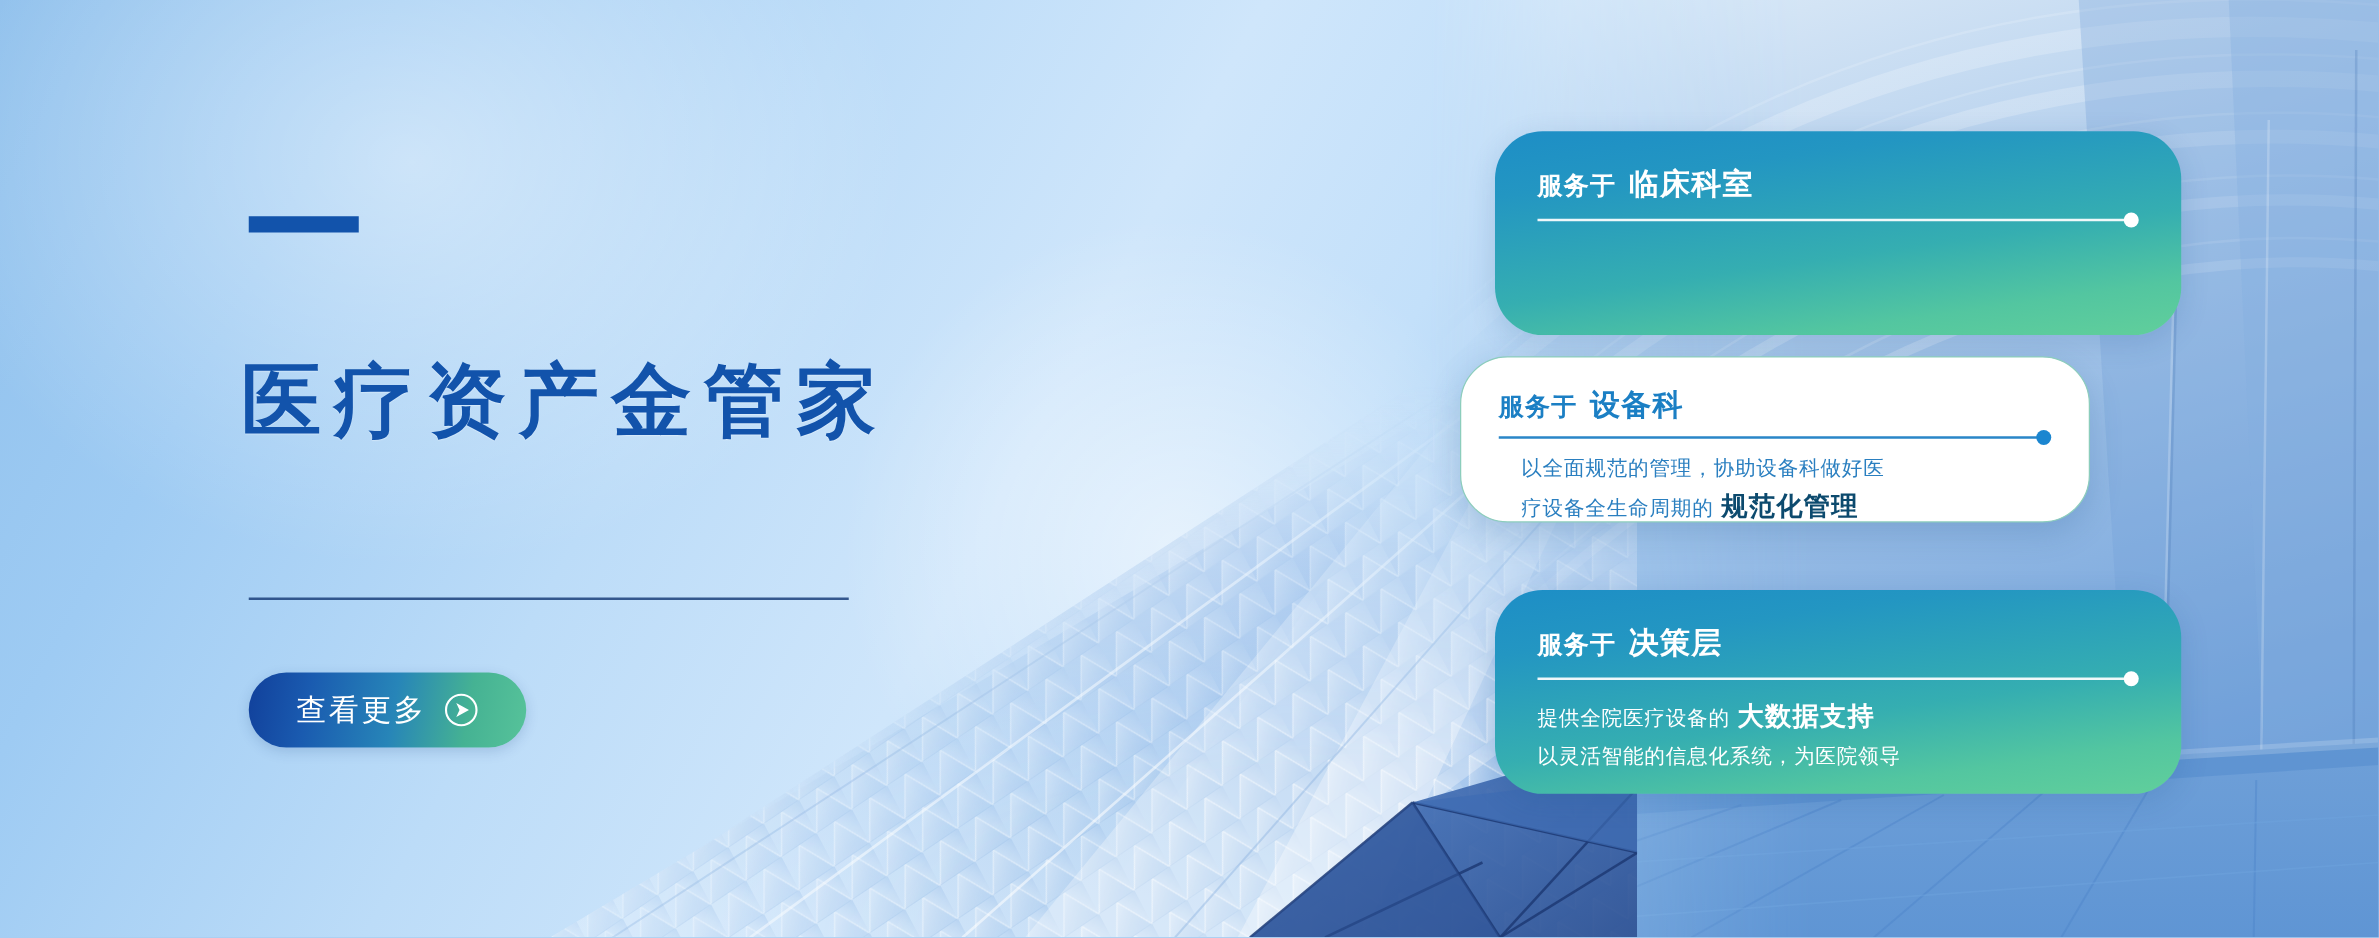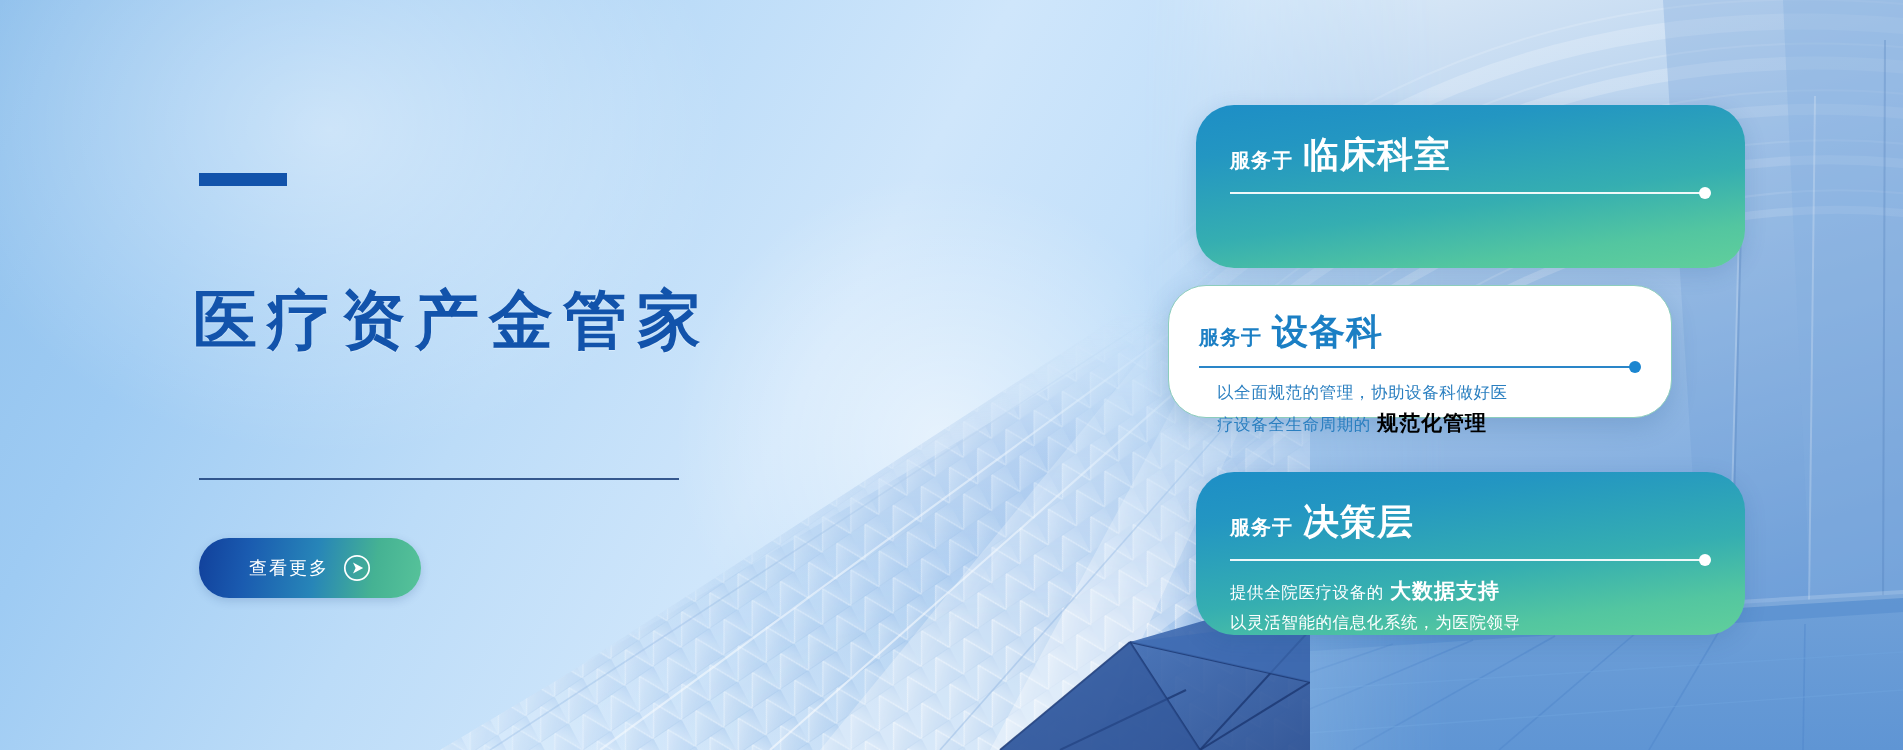--- a/index.html
+++ b/index.html
@@ -94,21 +94,21 @@
     position:absolute; left:0; top:538px;
     width:222px; height:60px;
     border-radius:30px;
     background:linear-gradient(100deg,#11409b 0%, #1a5bb0 22%, #2785b8 52%, #45b293 78%, #57c39a 100%);
     display:flex; align-items:center; justify-content:center; gap:14px;
     cursor:pointer;
     border:none;
     box-shadow:0 3px 10px rgba(20,60,130,.18);
   }
   .cta-label {
-    color:#fff; font-size:18px; letter-spacing:2px; font-weight:500;
+    color:#fff; font-size:24px; letter-spacing:2px; font-weight:500;
     white-space:nowrap;
     font-family:Liberation Mono, monospace;
   }
   .cta-arrow { width:28px; height:28px; display:block; flex:0 0 28px; }
 
   
   .cards { position:absolute; left:0; top:0; width:1674px; height:750px; }
 
   .card {
     position:absolute;
@@ -124,41 +124,41 @@
     border:1.5px solid #8ccdbc;
     box-shadow:0 8px 26px rgba(25,80,140,.20);
   }
 
   .card1 { left:1196px; top:105px;  width:549px; height:163px; }
   .card2 { left:1168px; top:285px;  width:504px; height:133px; padding:22px 30px 18px 30px; }
   .card3 { left:1196px; top:472px;  width:549px; height:163px; }
 
   .card-title { display:flex; align-items:baseline; white-space:nowrap; }
   .title-pre  { font-size:20px; font-weight:bold; letter-spacing:1px; }
-  .title-main { font-size:36px; font-weight:bold; letter-spacing:1px; margin-left:10px; }
+  .title-main { font-size:24px; font-weight:bold; letter-spacing:1px; margin-left:10px; }
 
   .card-grad .title-pre, .card-grad .title-main { color:#ffffff; }
   .card-white .title-pre, .card-white .title-main { color:#1b7fc4; }
 
   .card-rule { position:relative; height:2px; margin-top:12px; margin-bottom:13px; }
   .card-rule .line { position:absolute; left:0; right:10px; top:0; height:1.6px; }
   .card-rule .dot  { position:absolute; right:0; top:-5px; width:12px; height:12px; border-radius:50%; }
   .card-grad .card-rule .line { background:rgba(255,255,255,.92); }
   .card-grad .card-rule .dot  { background:#ffffff; }
   .card-white .card-rule .line { background:#2a86c8; }
   .card-white .card-rule .dot  { background:#1b86d0; }
 
   .card2 .card-rule { margin-top:9px; margin-bottom:11px; }
 
   .card-body { font-size:16.5px; line-height:1.65; letter-spacing:.6px; white-space:nowrap; }
   .card-grad .card-body { color:#ffffff; }
   .card-white .card-body { color:#2a7fc0;margin-left:18px; }
   .card-body .hl { font-size:21px; font-weight:bold; letter-spacing:1px; margin-left:6px; }
   .card-grad .card-body .hl { color:#ffffff; }
-  .card-white .card-body .hl { color:#000000; }
+  .card-white .card-body .hl { color:#0c4a6e; }
 </style>
 </head>
 <body>
 
 <div class="banner">
 
   <div class="bg-glow-tl"></div>
   <div class="bg-glow-mid"></div>
 
   <div class="photo-right">

